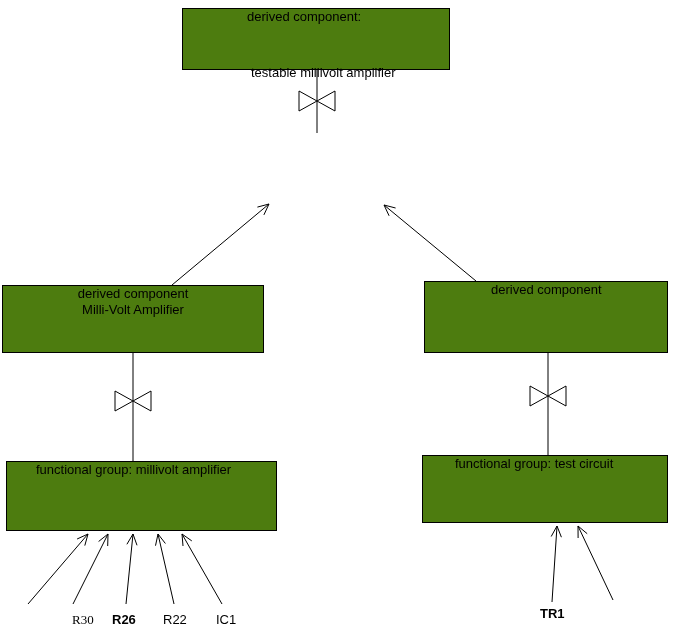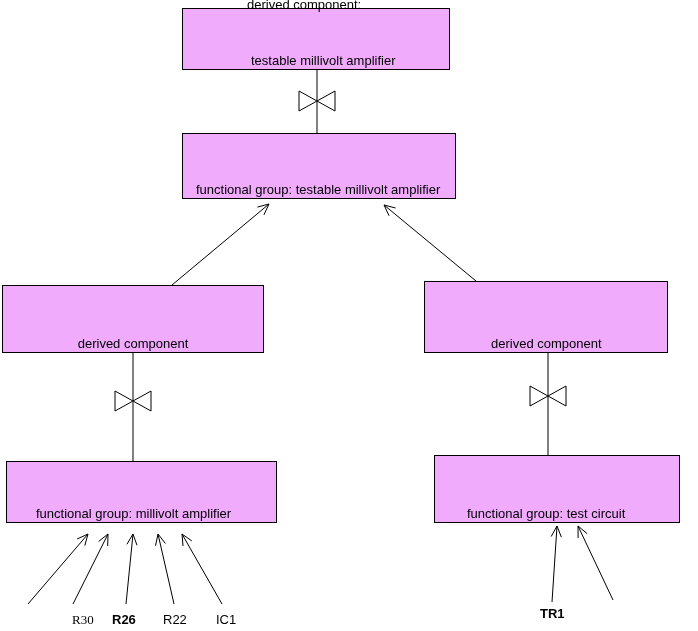--- a/index.html
+++ b/index.html
@@ -29,24 +29,24 @@
   }
   .layer polygon {
     stroke: #000000;
     stroke-width: 1;
     fill: #ffffff;
   }
   .box {
     position: absolute;
     box-sizing: border-box;
     border: 1px solid #000000;
-    background: #f0abfc;
+    background: #4d7c0f;
     display: flex;
     flex-direction: column;
-    justify-content: flex-end;
+    justify-content: flex-start;
     line-height: 16px;
   }
   .box .line2-indent { padding-left: 4px; margin-top: 40px; }
   .center-text { text-align: center; }
   .leaf {
     position: absolute;
     white-space: nowrap;
   }
 </style>
 </head>
@@ -111,37 +111,35 @@
       <line x1="613" y1="600" x2="578" y2="526"></line>
       <polyline points="578.1,538 578,526 587.2,533.7"></polyline>
     </g>
   </svg>
 
   <div class="box" style="left:182px; top:8px; width:268px; height:62px; padding-left:64px;">
     <div>derived component:</div>
     <div class="line2-indent">testable millivolt amplifier</div>
   </div>
 
-  <div class="box" style="left:182px; top:133px; width:274px; height:66px; padding-left:13px;">
-    <div>functional group: testable millivolt amplifier</div>
-  </div>
 
   <div class="box center-text" style="left:2px; top:285px; width:262px; height:68px;">
     <div>derived component</div>
+    <div>Milli-Volt Amplifier</div>
   </div>
 
   <div class="box" style="left:424px; top:281px; width:244px; height:72px; padding-left:66px;">
     <div>derived component</div>
   </div>
 
-  <div class="box" style="left:6px; top:461px; width:271px; height:62px; padding-left:29px;">
+  <div class="box" style="left:6px; top:461px; width:271px; height:70px; padding-left:29px;">
     <div>functional group: millivolt amplifier</div>
   </div>
 
-  <div class="box" style="left:422px; top:455px; width:246px; height:68px; padding-left:32px;margin-left:12px;">
+  <div class="box" style="left:422px; top:455px; width:246px; height:68px; padding-left:32px;">
     <div>functional group: test circuit</div>
   </div>
 
   <div class="leaf" style="left:12px;  top:637px;">R18</div>
   <div class="leaf" style="left:72px;  top:612px;font-family:Liberation Serif, serif;">R30</div>
   <div class="leaf" style="left:112px; top:612px;font-weight:bold;">R26</div>
   <div class="leaf" style="left:163px; top:612px;text-align:right;">R22</div>
   <div class="leaf" style="left:216px; top:612px;">IC1</div>
 
   <div class="leaf" style="left:540px; top:606px;font-weight:bold;">TR1</div>

